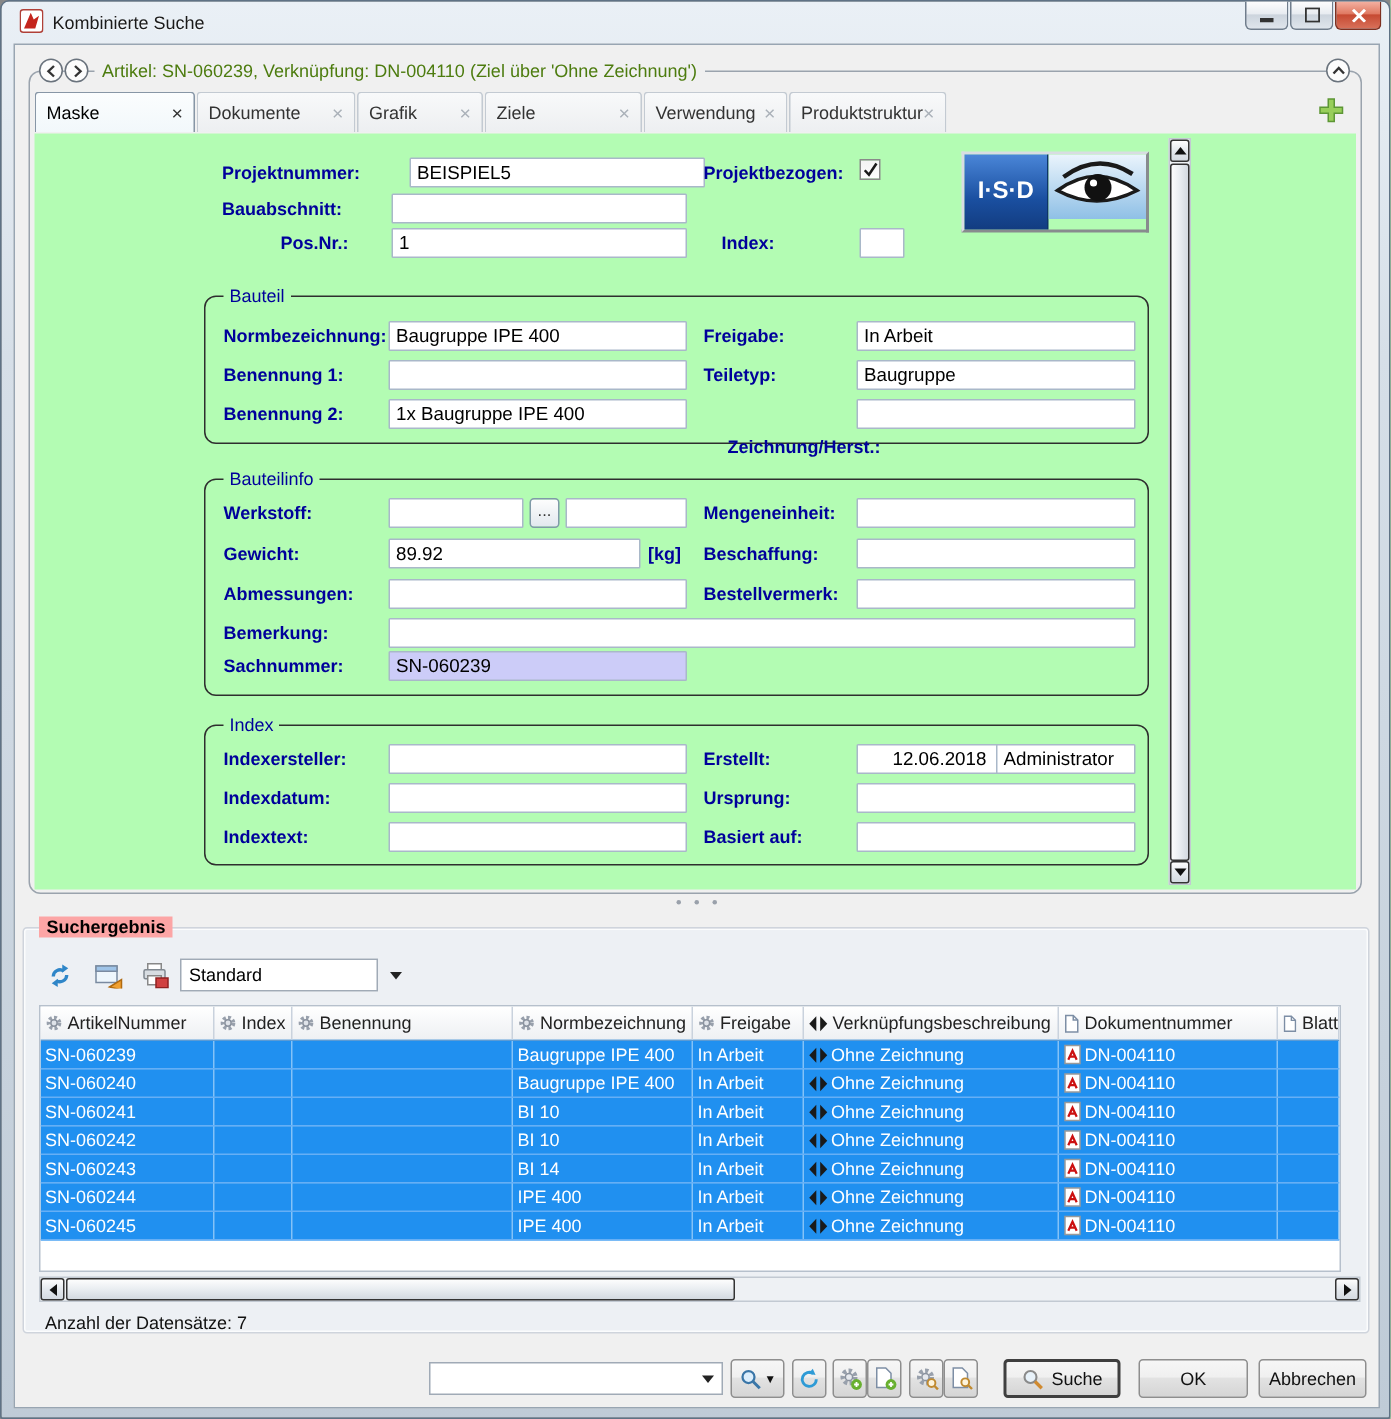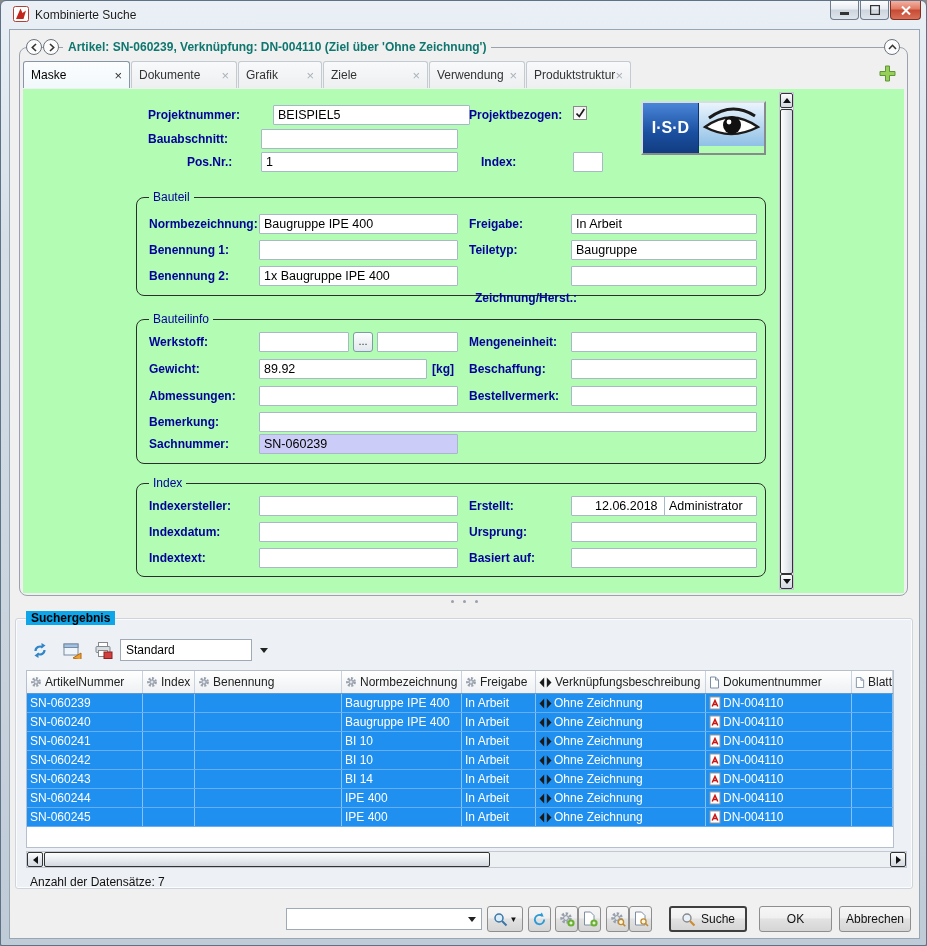--- a/index.html
+++ b/index.html
@@ -16,21 +16,21 @@
             background:linear-gradient(180deg,#fdfdfd,#e8ecf1 45%,#ccd4dd 50%,#dfe5ec);
             border-radius:0 0 4px 4px; display:flex; align-items:center; justify-content:center; }
   .winbtn.close { background:linear-gradient(180deg,#f3b1a2,#e07a63 45%,#c64a32 50%,#d8705a); border-color:#7e3021; }
 
   .client { left:8px; top:28px; width:911px; height:910px; background:#f0f0f0; border:1px solid #98a5b2; }
 
   
   .top-group { left:18px; top:46px; width:889px; height:549px; border:1px solid #9aa3ad; border-radius:8px; }
   .hdr-circle { width:16px; height:16px; border:1px solid #6a737d; border-radius:50%; background:#fcfcfc;
                 display:flex; align-items:center; justify-content:center; }
-  .hdr-title { background:#f0f0f0; padding:0 5px; font-weight:bold; color:#0f766e; line-height:16px; }
+  .hdr-title { background:#f0f0f0; padding:0 5px; font-weight:normal; color:#4d7c0f; line-height:16px; }
 
   
   .tab { height:27px; display:flex; align-items:center; padding:0 7px; border:1px solid #c3cad2; border-bottom:none;
          border-radius:3px 3px 0 0; background:linear-gradient(180deg,#f8f9fa,#edeff1); margin-right:1px; color:#333; }
   .tab.active { background:linear-gradient(180deg,#fbfdfe,#f2f8fb); border-color:#8796a6; color:#000;gap:23px; }
   .tab .lbl { flex:1; }
   .tab .x { color:#aab1b9; font-size:13px; line-height:1; }
   .tab.active .x { color:#333; }
 
   
@@ -51,21 +51,21 @@
           border:1px solid #333; border-radius:2px; display:flex; align-items:center; justify-content:center; }
   .vthumb { position:absolute; left:0px; top:16px; width:13px; height:465px; border:1px solid #333; border-radius:2px;
             background:linear-gradient(90deg,#fdfdfd,#e9edf1 50%,#d3d9e0); }
 
   .dots { display:flex; gap:9px; }
   .dots i { width:3px; height:3px; background:#9aa1ab; border-radius:50%; }
 
   
   .res-group { left:14px; top:617px; width:898px; height:271px; border:1px solid #cfd4dc; border-radius:3px;
                box-shadow:inset 0 0 0 1px #fbfcfd; background:#edf0f4; }
-  .res-legend { position:absolute; top:-8px; left:10px; background:#0ea5e9; padding:0 5px; font-weight:bold; color:#000; }
+  .res-legend { position:absolute; top:-8px; left:10px; background:#fca5a5; padding:0 5px; font-weight:bold; color:#000; }
   .toolbtn { position:absolute; width:24px; height:24px; display:flex; align-items:center; justify-content:center; }
   .combo { position:absolute; background:#fff; border:1px solid #a0aab6; height:22px; display:flex; align-items:center; padding:0 5px; }
   .combo-arrow { width:0; height:0; border-left:4px solid transparent; border-right:4px solid transparent; border-top:5px solid #222; }
 
   
   .tablebox { position:absolute; left:10px; top:51px; width:868px; height:178px; background:#fff; border:1px solid #b6c0cc; overflow:hidden; }
   .thead { display:flex; height:23px; background:linear-gradient(180deg,#ffffff,#eef0f3); border-bottom:1px solid #5b9bd5; }
   .th { display:flex; align-items:center; gap:3px; padding-left:3px; border-right:1px solid #c9d2dd; overflow:hidden; white-space:nowrap; color:#222; }
   .trow { display:flex; height:19px; background:#2090f0; border-bottom:1px solid #66aff5; }
   .cell { display:flex; align-items:center; gap:2px; padding-left:3px; border-right:1px solid rgba(255,255,255,.45);
@@ -211,21 +211,21 @@
   <span class="abs flabel" style="left:148px; top:216px;">Normbezeichnung:</span>
   <input class="tin" style="left: 258px; top: 213px; width: 199px;" value="Baugruppe IPE 400">
   <span class="abs flabel" style="left:148px; top:242px;">Benennung 1:</span>
   <input class="tin" style="left: 258px; top: 239px; width: 199px;" value="">
   <span class="abs flabel" style="left:148px; top:268px;">Benennung 2:</span>
   <input class="tin" style="left: 258px; top: 265px; width: 199px;" value="1x Baugruppe IPE 400">
   <span class="abs flabel" style="left:468px; top:216px;">Freigabe:</span>
   <input class="tin" style="left: 570px; top: 213px; width: 186px;" value="In Arbeit">
   <span class="abs flabel" style="left:468px; top:242px;">Teiletyp:</span>
   <input class="tin" style="left: 570px; top: 239px; width: 186px;" value="Baugruppe">
-  <span class="abs flabel" style="left:474px; top:268px;margin-top:22px;">Zeichnung/Herst.:</span>
+  <span class="abs flabel" style="left:484px; top:268px;margin-top:22px;">Zeichnung/Herst.:</span>
   <input class="tin" style="left: 570px; top: 265px; width: 186px;" value="">
 
   <div class="group" style="left:135px; top:318px; width:630px; height:145px;">
     <span class="legend">Bauteilinfo</span>
   </div>
   <span class="abs flabel" style="left:148px; top:334px;">Werkstoff:</span>
   <input class="tin" style="left: 258px; top: 331px; width: 90px;" value="">
   <div class="browse" style="left:352px; top:331px;">...</div>
   <input class="tin" style="left: 376px; top: 331px; width: 81px;" value="">
   <span class="abs flabel" style="left:468px; top:334px;">Mengeneinheit:</span>

